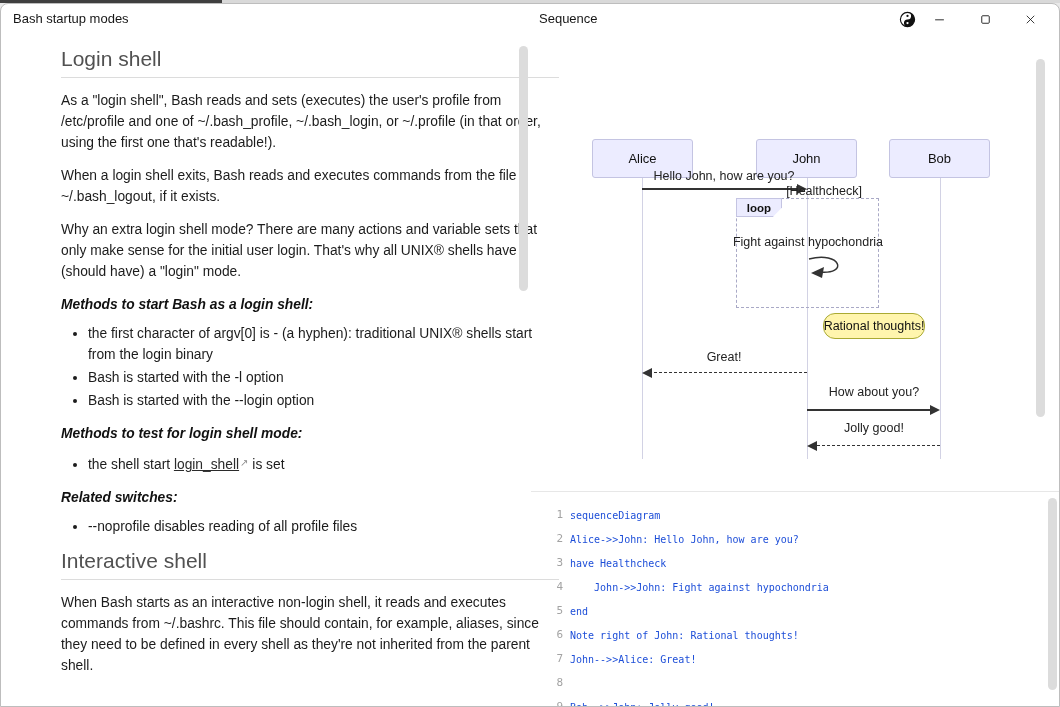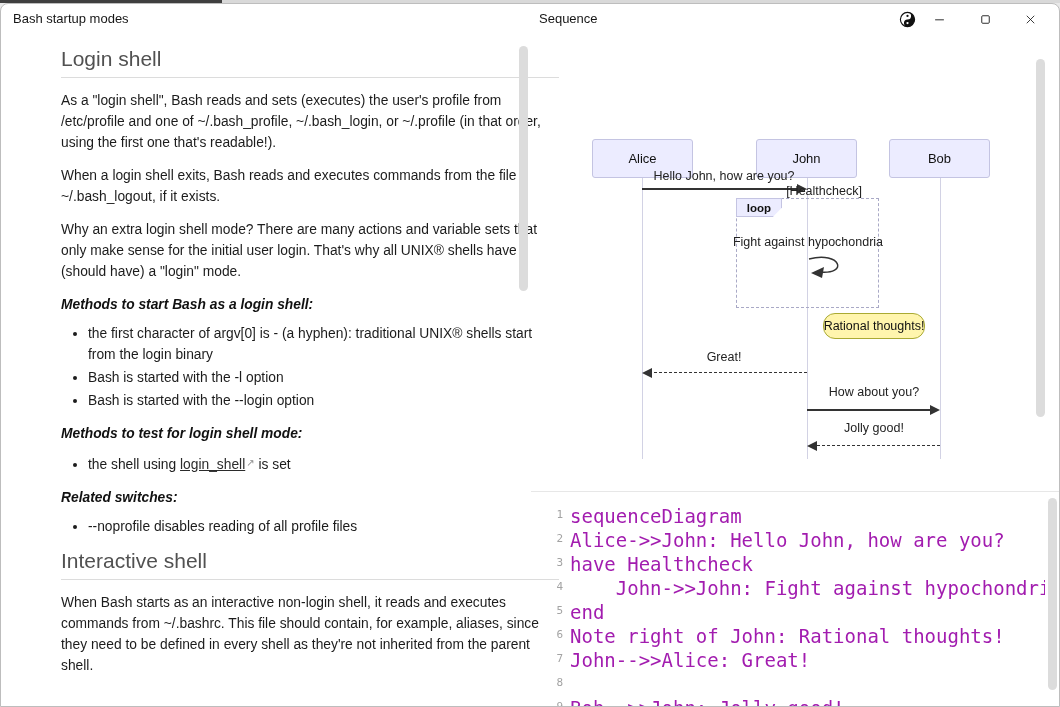--- a/index.html
+++ b/index.html
@@ -64,21 +64,21 @@
           justify-content:center; font-size:12.5px; color:#111; white-space:nowrap; }
 
   .divider { position:absolute; left:530px; top:487px; width:529px; height:1px; background:#e7e7e7; }
 
   
   .code { position:absolute; left:530px; top:489px; width:514px; height:213px; overflow:hidden;
           padding-top:12px; font-family:"DejaVu Sans Mono", monospace; }
   .crow { display:flex; height:24px; align-items:flex-start; }
   .ln { width:32px; text-align:right; margin-right:7px; font-size:11px; line-height:16px;
         padding-top:2px; color:#a3a3a3; flex:none; }
-  .lc { font-size:19px; line-height:22px; color:#a21caf; white-space:pre; }
+  .lc { font-size:10px; line-height:22px; color:#1d4ed8; white-space:pre; }
 </style>
 </head>
 <body>
 
 <div class="stage">
   <div class="behind-strip">
       <div class="dark"></div>
     </div>
 
   <div class="window">
@@ -124,21 +124,21 @@
       <p>When a login shell exits, Bash reads and executes commands from the file ~/.bash_logout, if it exists.</p>
       <p>Why an extra login shell mode? There are many actions and variable sets that only make sense for the initial user login. That's why all UNIX® shells have (should have) a "login" mode.</p>
       <p class="bi">Methods to start Bash as a login shell:</p>
       <ul>
         <li>the first character of argv[0] is - (a hyphen): traditional UNIX® shells start from the login binary</li>
         <li>Bash is started with the -l option</li>
         <li>Bash is started with the --login option</li>
       </ul>
       <p class="bi">Methods to test for login shell mode:</p>
       <ul>
-        <li><span>the shell using </span><a href="#">login_shell</a><span class="ext-arrow">↗</span><span> is set</span></li>
+        <li><span>the shell start </span><a href="#">login_shell</a><span class="ext-arrow">↗</span><span> is set</span></li>
       </ul>
       <p class="bi">Related switches:</p>
       <ul>
         <li>--noprofile disables reading of all profile files</li>
       </ul>
       <h1 class="h2nd">Interactive shell</h1>
       <p>When Bash starts as an interactive non-login shell, it reads and executes commands from ~/.bashrc. This file should contain, for example, aliases, since they need to be defined in every shell as they're not inherited from the parent shell.</p>
     </div>
     <div class="thumb thumb-left"></div>
 

